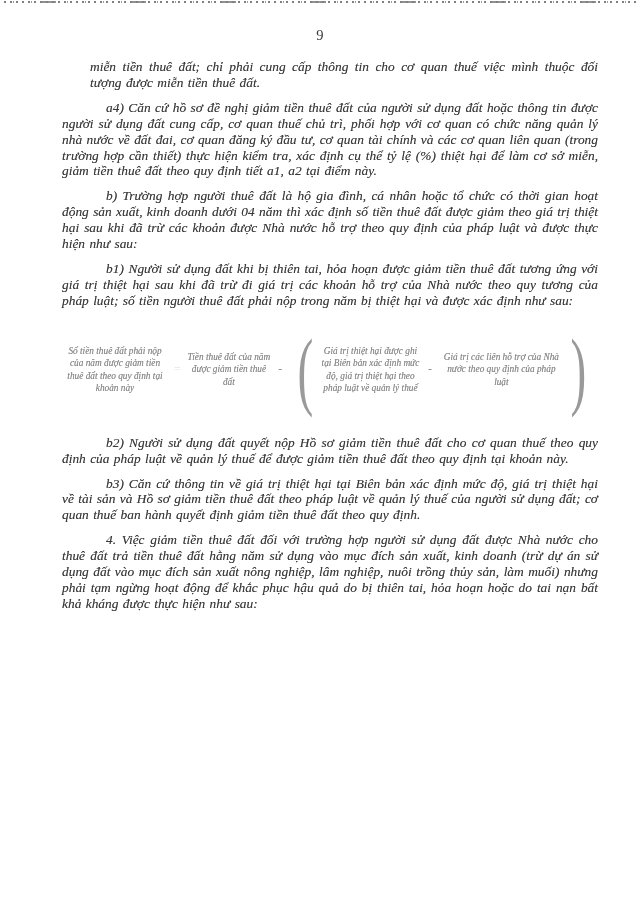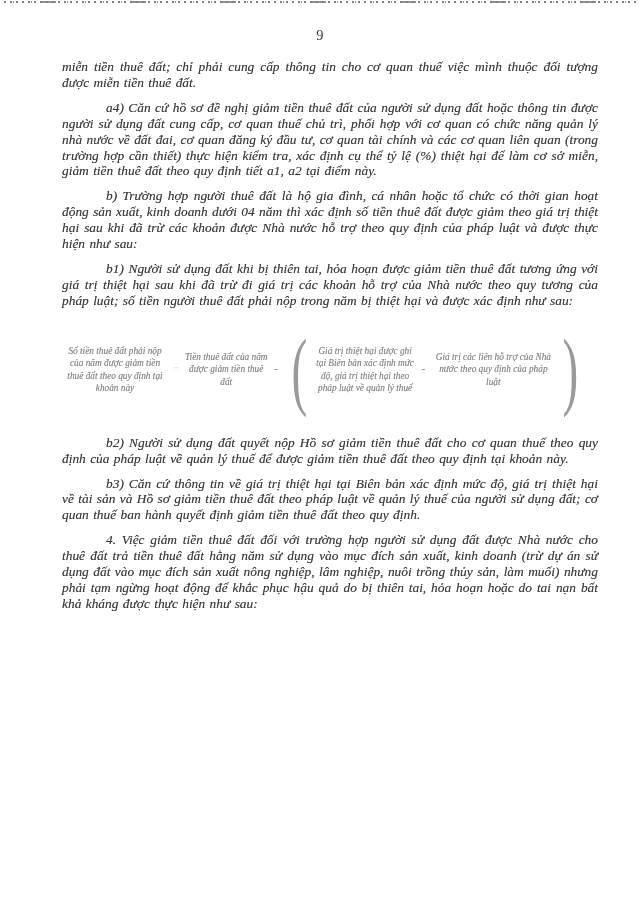--- a/index.html
+++ b/index.html
@@ -37,26 +37,26 @@
   .content p {
     margin: 0 0 9px 0;
     font-size: 13.4px;
     line-height: 15.9px;
     text-align: justify;
     text-indent: 44px;
     font-style: italic;
     text-shadow: 0 0 0.4px rgba(30,30,30,0.45);
     word-spacing: 1px;
   }
-  .content p.no-indent { text-indent: 0; }
+  .content p.no-indent { text-indent: 0; margin-left: 28px; }
   
   .formula {
     display: flex;
     align-items: center;
-    margin: 3px 12px 13px 0;
+    margin: 3px 4px 13px 0;
     min-height: 104px;
     color: #8a8a8a;
     font-style: italic;
   }
   .f-term {
     font-size: 9.3px;
     line-height: 12.6px;
     text-align: center;
     text-shadow: 0 0 0.3px rgba(90,90,90,0.5);
   }

